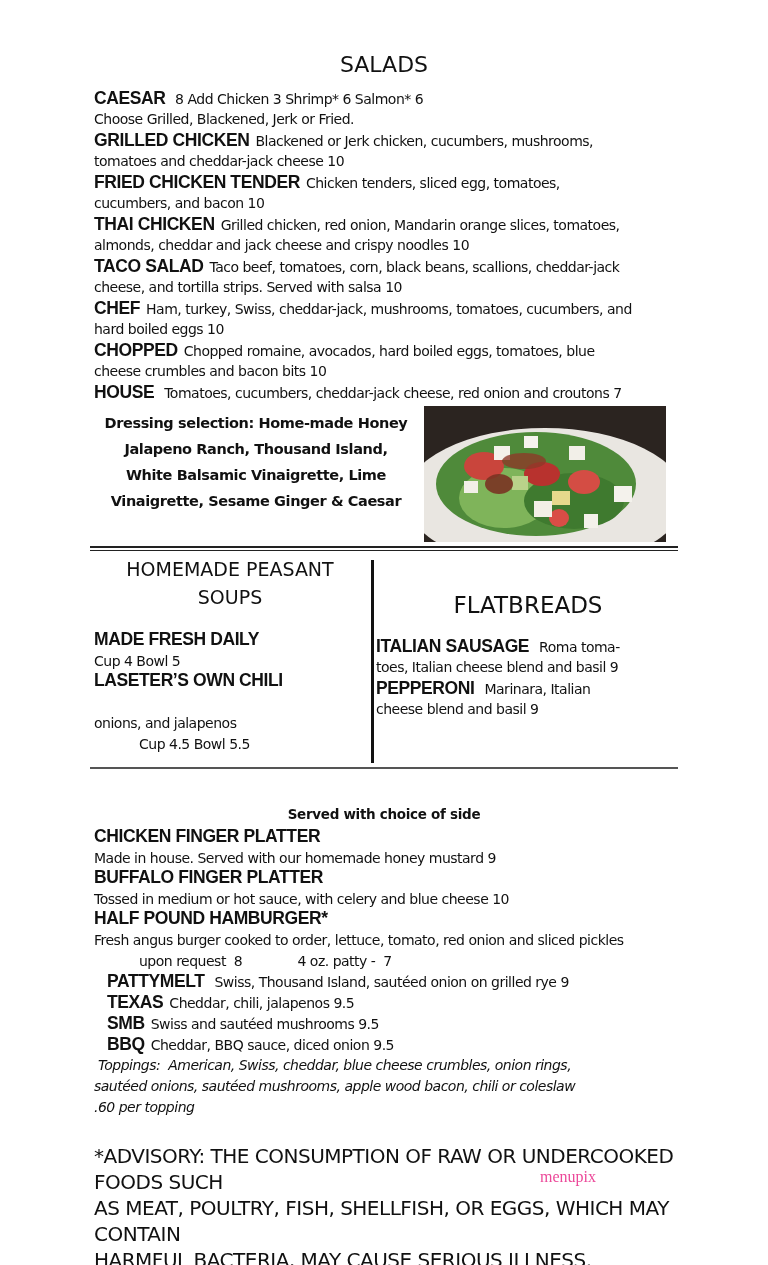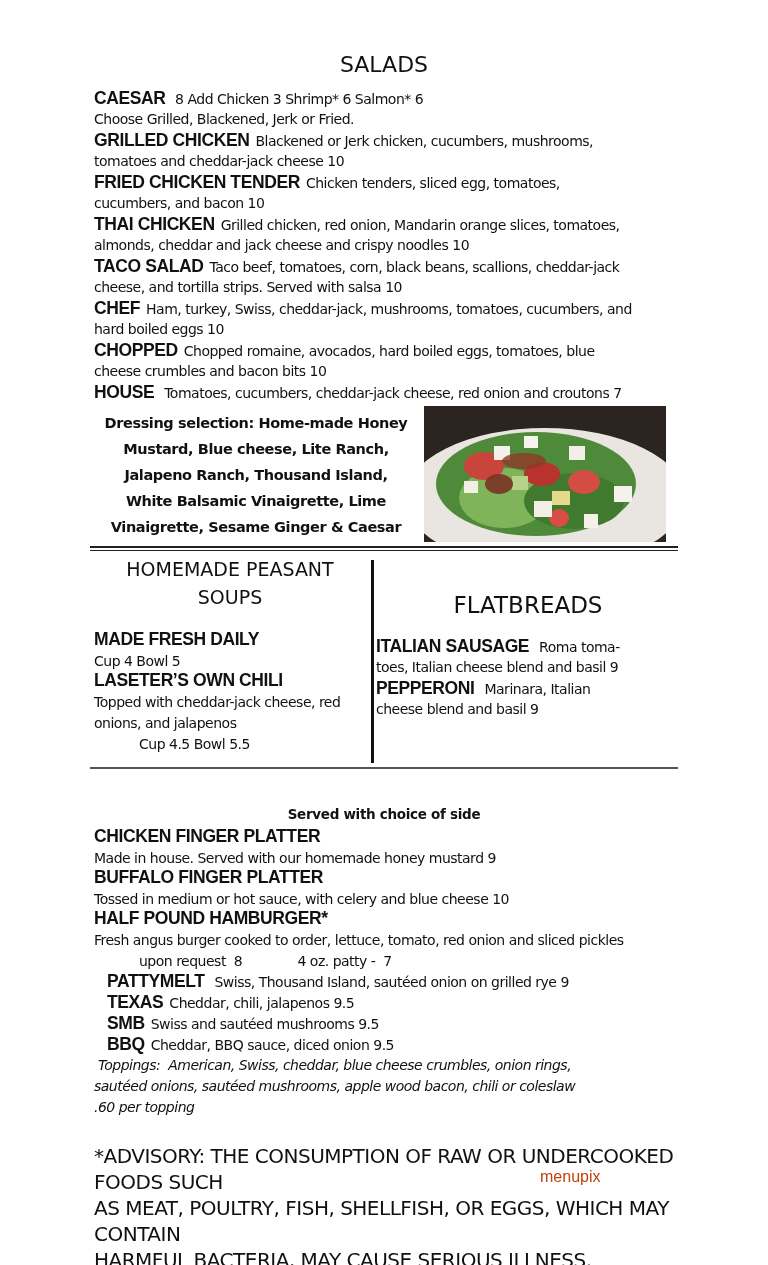--- a/index.html
+++ b/index.html
@@ -8,21 +8,21 @@
   .sec-title { position: absolute; font-family: "DejaVu Sans", sans-serif; font-weight: 500; color: #111; text-align: center; }
   .line { position: absolute; left: 94px; white-space: nowrap; font-size: 14.3px; line-height: 27px; }
   .line .n { font-family: "Liberation Sans", sans-serif; font-weight: 700; font-size: 17.5px; letter-spacing: -0.4px; margin-right: 6px; }
   .line .d { font-family: "DejaVu Sans", sans-serif; font-size: 14px; letter-spacing: -0.5px; }
   .dressing { position: absolute; left: 96px; top: 410px; width: 320px; text-align: center; font-family: "DejaVu Sans", sans-serif; font-weight: 700; font-size: 14.5px; line-height: 26px; letter-spacing: -0.4px; }
   .photo { position: absolute; left: 424px; top: 406px; width: 242px; height: 136px; background: #2a2522; overflow: hidden; }
   .hr-double { position: absolute; left: 90px; width: 588px; border-top: 2px solid #222; }
   .vbar { position: absolute; left: 371px; top: 560px; width: 3px; height: 203px; background: #111; }
   .hr-single { position: absolute; left: 90px; width: 588px; border-top: 2px solid #555; }
   .advisory { position: absolute; left: 94px; top: 1143px; width: 600px; font-family: "DejaVu Sans", sans-serif; font-size: 20px; line-height: 26px; letter-spacing: -0.5px; }
-  .watermark { position: absolute; left: 540px; top: 1168px; font-family: Liberation Sans, sans-serif; font-size: 16px; color: #c2410c; }
+  .watermark { position: absolute; left: 540px; top: 1168px; font-family: Liberation Serif, serif; font-size: 16px; color: #ec4899; }
   .ital { font-style: italic; }
 </style>
 </head>
 <body>
 
 <div class="page">
 
   <div class="sec-title" style="left:0;width:768px;top:52px;font-size:22px;">SALADS</div>
 
   <div class="line" style="top:85px"><span class="n">CAESAR</span> <span class="d">8 Add Chicken  3 Shrimp*  6  Salmon*  6</span></div>
@@ -36,21 +36,20 @@
   <div class="line" style="top:253px"><span class="n">TACO SALAD</span><span class="d">Taco beef, tomatoes, corn, black beans, scallions, cheddar-jack</span></div>
   <div class="line" style="top:274px"><span class="d">cheese, and tortilla strips.  Served with salsa  10</span></div>
   <div class="line" style="top:295px"><span class="n">CHEF</span><span class="d">Ham, turkey, Swiss, cheddar-jack, mushrooms, tomatoes, cucumbers, and</span></div>
   <div class="line" style="top:316px"><span class="d">hard boiled eggs  10</span></div>
   <div class="line" style="top:337px"><span class="n">CHOPPED</span><span class="d">Chopped romaine, avocados, hard boiled eggs, tomatoes, blue</span></div>
   <div class="line" style="top:358px"><span class="d">cheese crumbles and bacon bits  10</span></div>
   <div class="line" style="top:379px"><span class="n">HOUSE</span><span class="d"> Tomatoes, cucumbers, cheddar-jack cheese, red onion and croutons  7</span></div>
 
   <div class="dressing">
     <div>Dressing selection: Home-made Honey</div>
-    <div>Mustard, Blue cheese, Lite Ranch,</div>
     <div>Jalapeno Ranch, Thousand Island,</div>
     <div>White Balsamic Vinaigrette, Lime</div>
     <div>Vinaigrette, Sesame Ginger &amp; Caesar</div>
   </div>
 
   <div class="photo" title="Chopped salad with eggs, tomatoes, bacon and avocado">
     <svg width="242" height="136" viewBox="0 0 242 136">
       <rect width="242" height="136" fill="#2b2420"></rect>
       <ellipse cx="121" cy="92" rx="140" ry="70" fill="#e9e6e1"></ellipse>
       <ellipse cx="112" cy="78" rx="100" ry="52" fill="#4f8a3a"></ellipse>
@@ -78,21 +77,20 @@
   <div class="hr-double" style="top:550px;border-top-width:1px;"></div>
 
   <div class="sec-title" style="left:90px;width:280px;top:555px;font-size:19px;line-height:28px;">
     <div>HOMEMADE PEASANT</div>
     <div>SOUPS</div>
   </div>
 
   <div class="line" style="top:626px"><span class="n">MADE FRESH DAILY</span></div>
   <div class="line" style="top:648px"><span class="d">Cup  4  Bowl  5</span></div>
   <div class="line" style="top:667px"><span class="n">LASETER’S OWN CHILI</span></div>
-  <div class="line" style="top:689px"><span class="d">Topped with cheddar-jack cheese, red</span></div>
   <div class="line" style="top:710px"><span class="d">onions, and jalapenos</span></div>
   <div class="line" style="top:731px;left:139px"><span class="d">Cup  4.5  Bowl  5.5</span></div>
 
   <div class="vbar"></div>
 
   <div class="sec-title" style="left:378px;width:300px;top:592px;font-size:23px;">FLATBREADS</div>
 
   <div class="line" style="top:633px;left:376px"><span class="n">ITALIAN SAUSAGE</span><span class="d"> Roma toma-</span></div>
   <div class="line" style="top:654px;left:376px"><span class="d">toes, Italian cheese blend and basil  9</span></div>
   <div class="line" style="top:675px;left:376px"><span class="n">PEPPERONI</span><span class="d"> Marinara, Italian</span></div>

